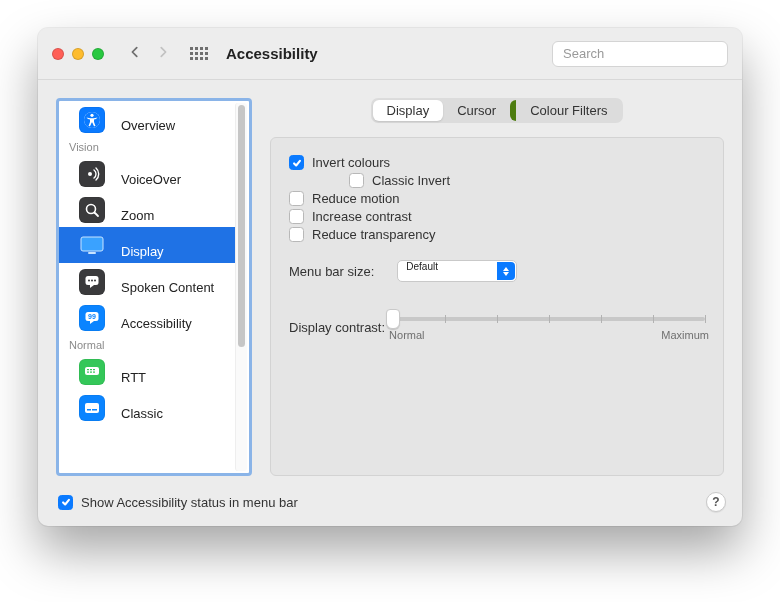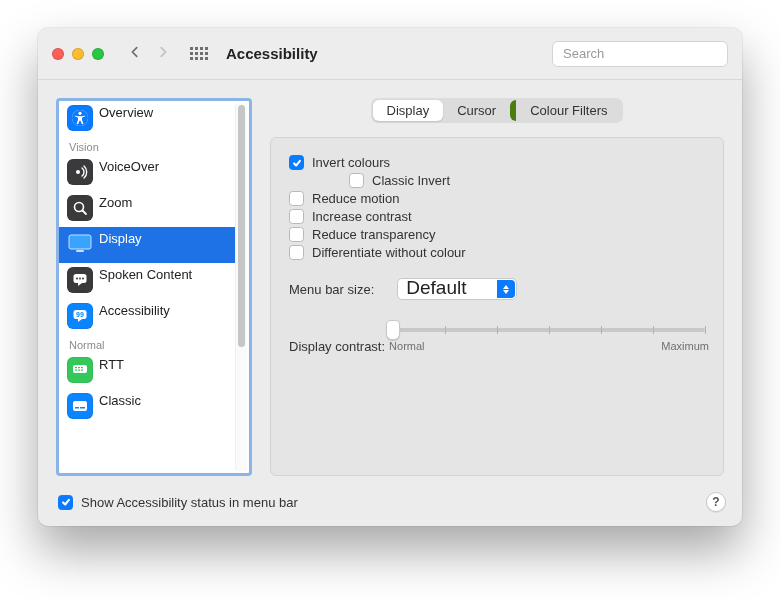--- a/index.html
+++ b/index.html
@@ -88,22 +88,22 @@
   .sb-track{
     position:absolute; right:2px; top:2px; bottom:2px; width:12px;
     background:#fafafa; border-left:1px solid #eee; border-radius:3px;
   }
   .sb-thumb{
     position:absolute; left:2px; right:2px; top:2px; height:242px;
     background:#c6c6c6; border-radius:6px;
   }
   .sb-list{ padding-right:14px; }
   .sb-row{
-    display:flex; align-items:flex-start; gap:6px;
-    padding:4px 8px 4px 8px;
+    display:flex; align-items:flex-end; gap:16px;
+    padding:4px 8px 4px 20px;
     height:36px;
     cursor:default;
   }
   .sb-row.selected{ background:#1f72e5; color:#fff;}
   .sb-row.selected .sb-icon{ box-shadow:none;}
   .sb-icon{
     width:26px; height:26px; border-radius:6px;
     display:flex; align-items:center; justify-content:center;
     flex:0 0 26px;
     font-size:15px; color:#fff;
@@ -165,39 +165,39 @@
     display:flex; align-items:center; justify-content:center;
     flex:0 0 15px;
   }
   .chk.checked{ background:#0a7aff; border-color:#0a7aff;}
   .chk.checked svg{ width:10px; height:10px;}
   .chk.checked svg path{ stroke:#fff; stroke-width:2.5; fill:none; stroke-linecap:round; stroke-linejoin:round;}
 
   .form-row{ display:flex; align-items:center; gap:23px; margin-top:18px;}
   .label{ color:#333; }
   .select{
-    height:22px; display:flex; align-items:flex-end;
+    height:22px; display:flex; align-items:flex-start;
     background:#fff; border:1px solid #c9c9c9; border-radius:5px;
     padding:0 22px 0 8px; position:relative; min-width:120px;
-    font-size:19px;
+    font-size:10px;
   }
   .select .stepper{
     position:absolute; right:1px; top:1px; bottom:1px; width:18px;
     background:#0a7aff; border-radius:0 4px 4px 0;
     display:flex; flex-direction:column; align-items:center; justify-content:center;
     gap:1px;
   }
   .select .stepper::before,
   .select .stepper::after{
     content:""; border-left:3.5px solid transparent; border-right:3.5px solid transparent;
   }
   .select .stepper::before{ border-bottom:4px solid #fff;}
   .select .stepper::after{  border-top:4px solid #fff;}
 
-  .slider-row{ display:flex; align-items:flex-end; gap:8px; margin-top:20px;}
+  .slider-row{ display:flex; align-items:center; gap:8px; margin-top:27px;}
   .slider-row .label{ margin-top:2px;}
   .slider{
     flex:1; position:relative; height:34px;
   }
   .track{
     position:absolute; left:0; right:0; top:8px; height:4px;
     background:#c8c8c8; border-radius:2px;
   }
   .ticks{ position:absolute; left:0; right:0; top:6px; height:8px;}
   .tick{ position:absolute; top:0; width:1px; height:8px; background:#b2b2b2;}
@@ -410,24 +410,20 @@
         <div class="opt-row">
           <div class="chk"></div>
           <span class="label">Increase contrast</span>
         </div>
 
         <div class="opt-row">
           <div class="chk"></div>
           <span class="label">Reduce transparency</span>
         </div>
 
-        <div class="opt-row">
-          <div class="chk"></div>
-          <span class="label">Differentiate without colour</span>
-        </div>
 
         <div class="form-row">
           <span class="label">Menu bar size:</span>
           <div class="select">
             <span>Default</span>
             <div class="stepper"></div>
           </div>
         </div>
 
         <div class="slider-row">

